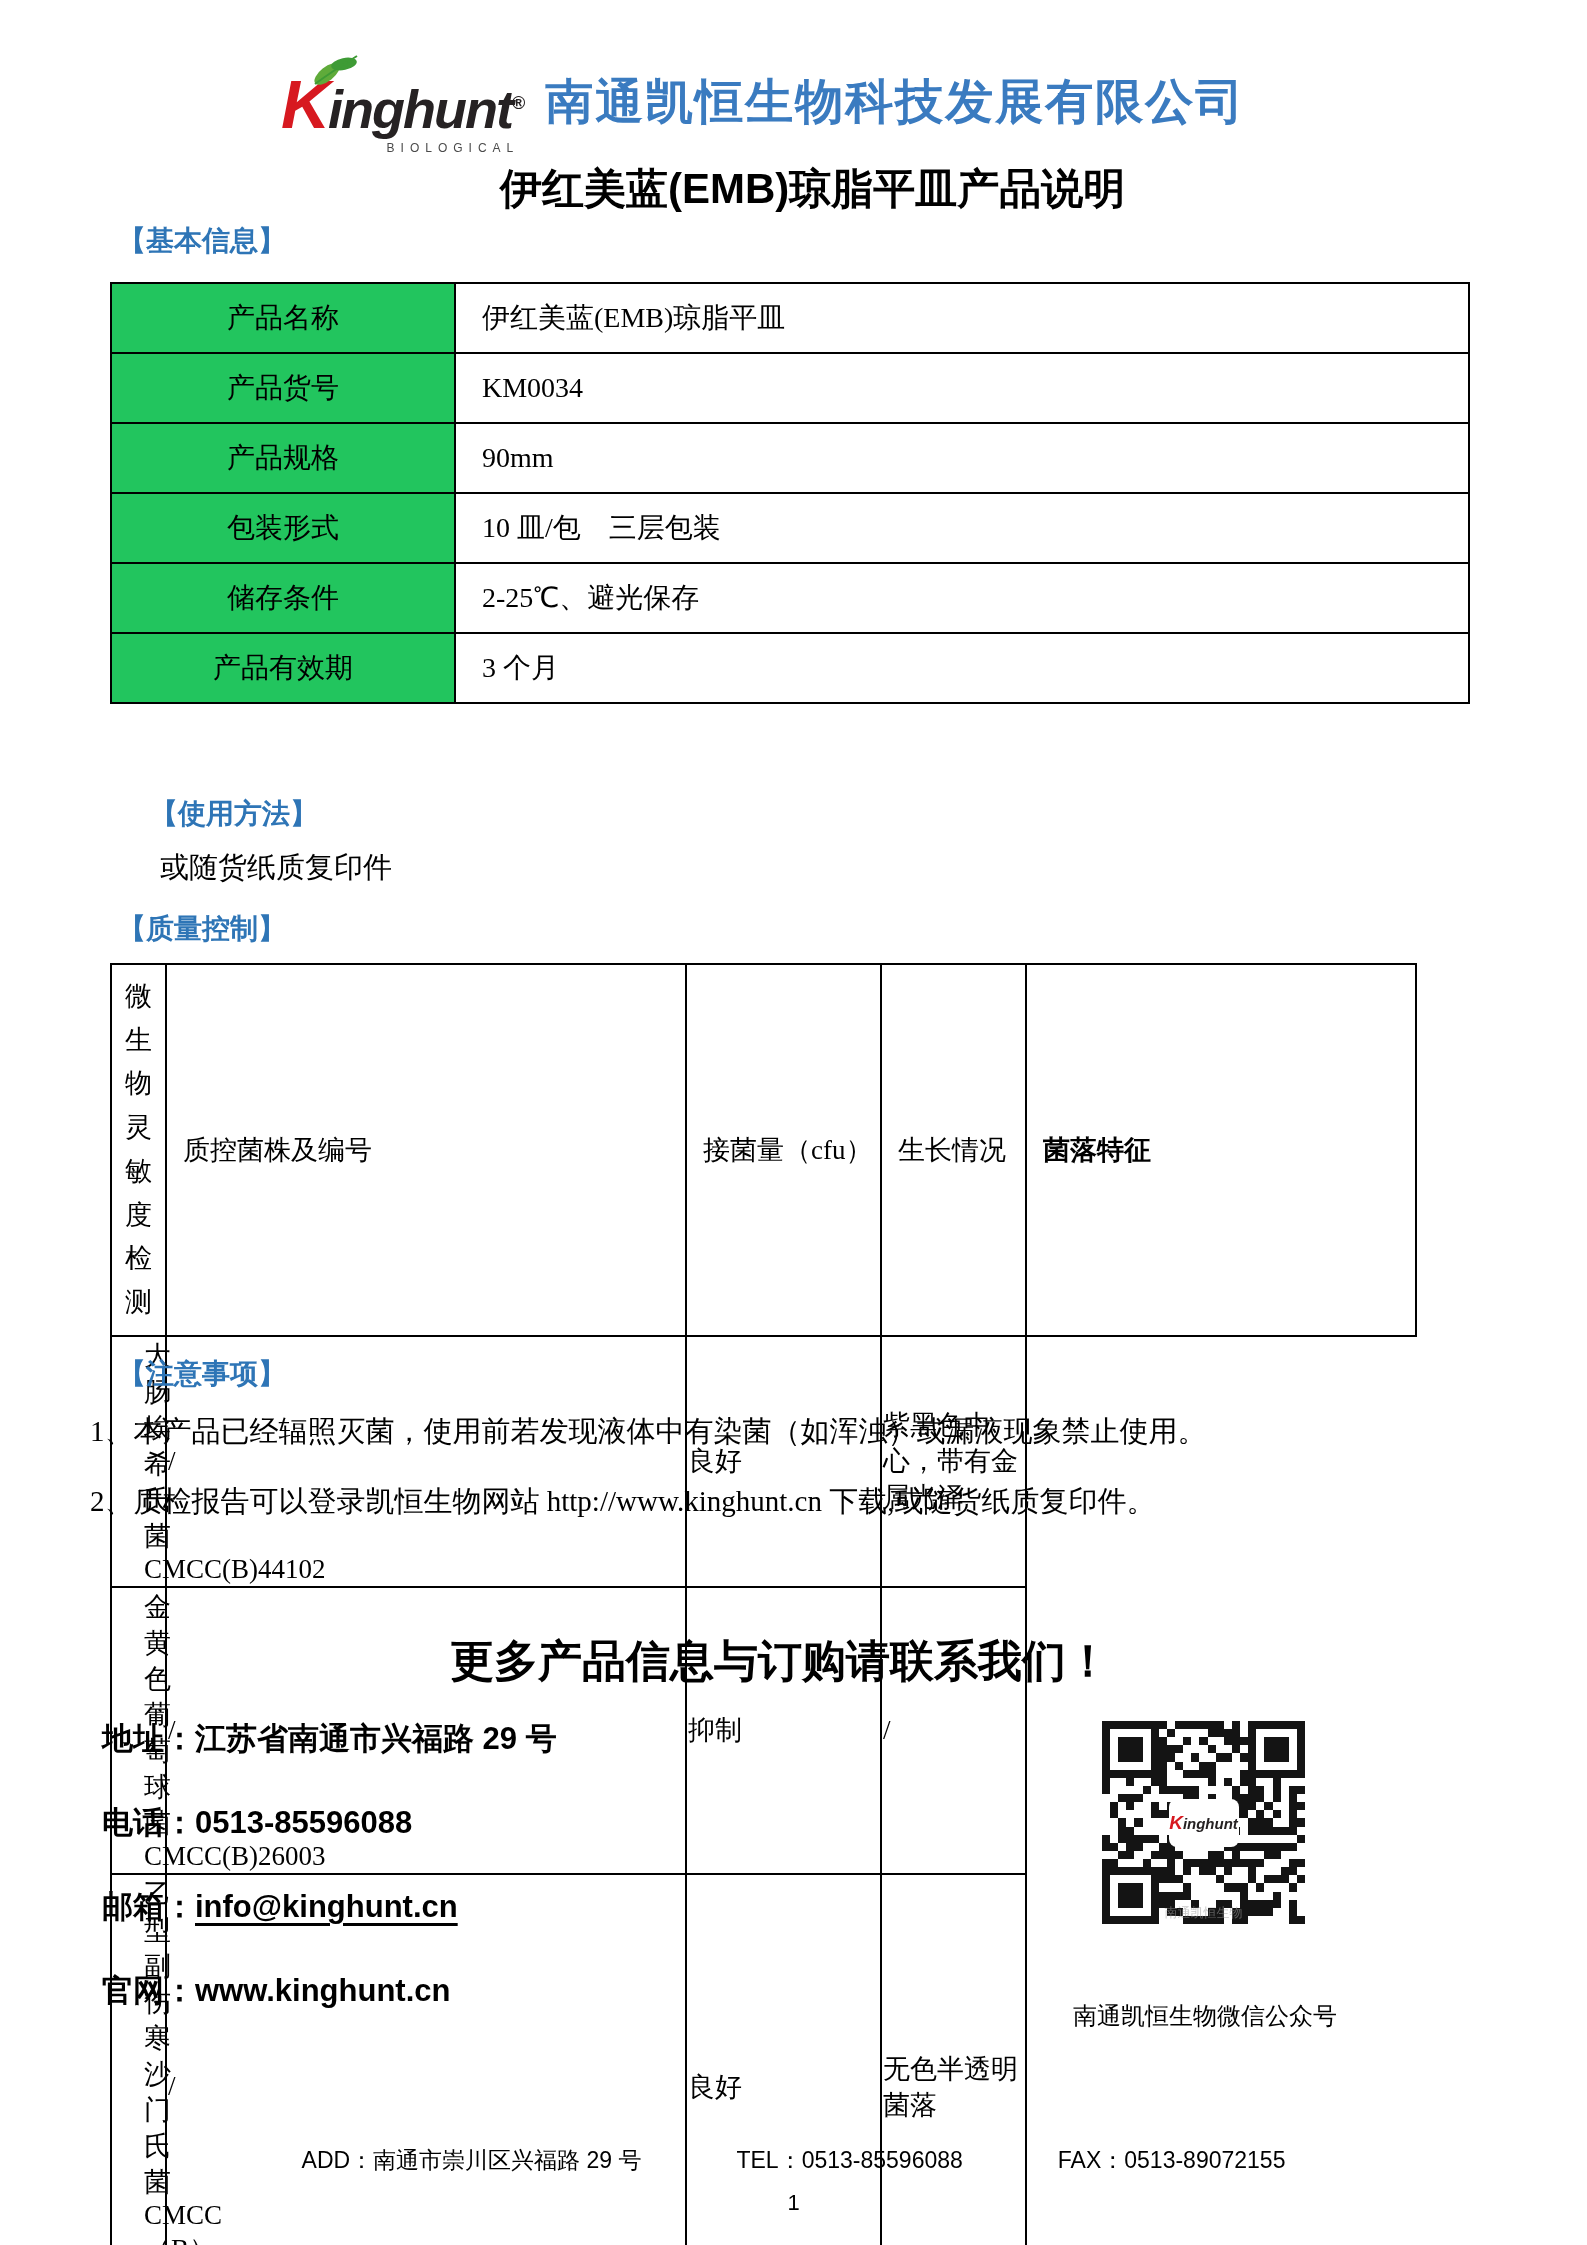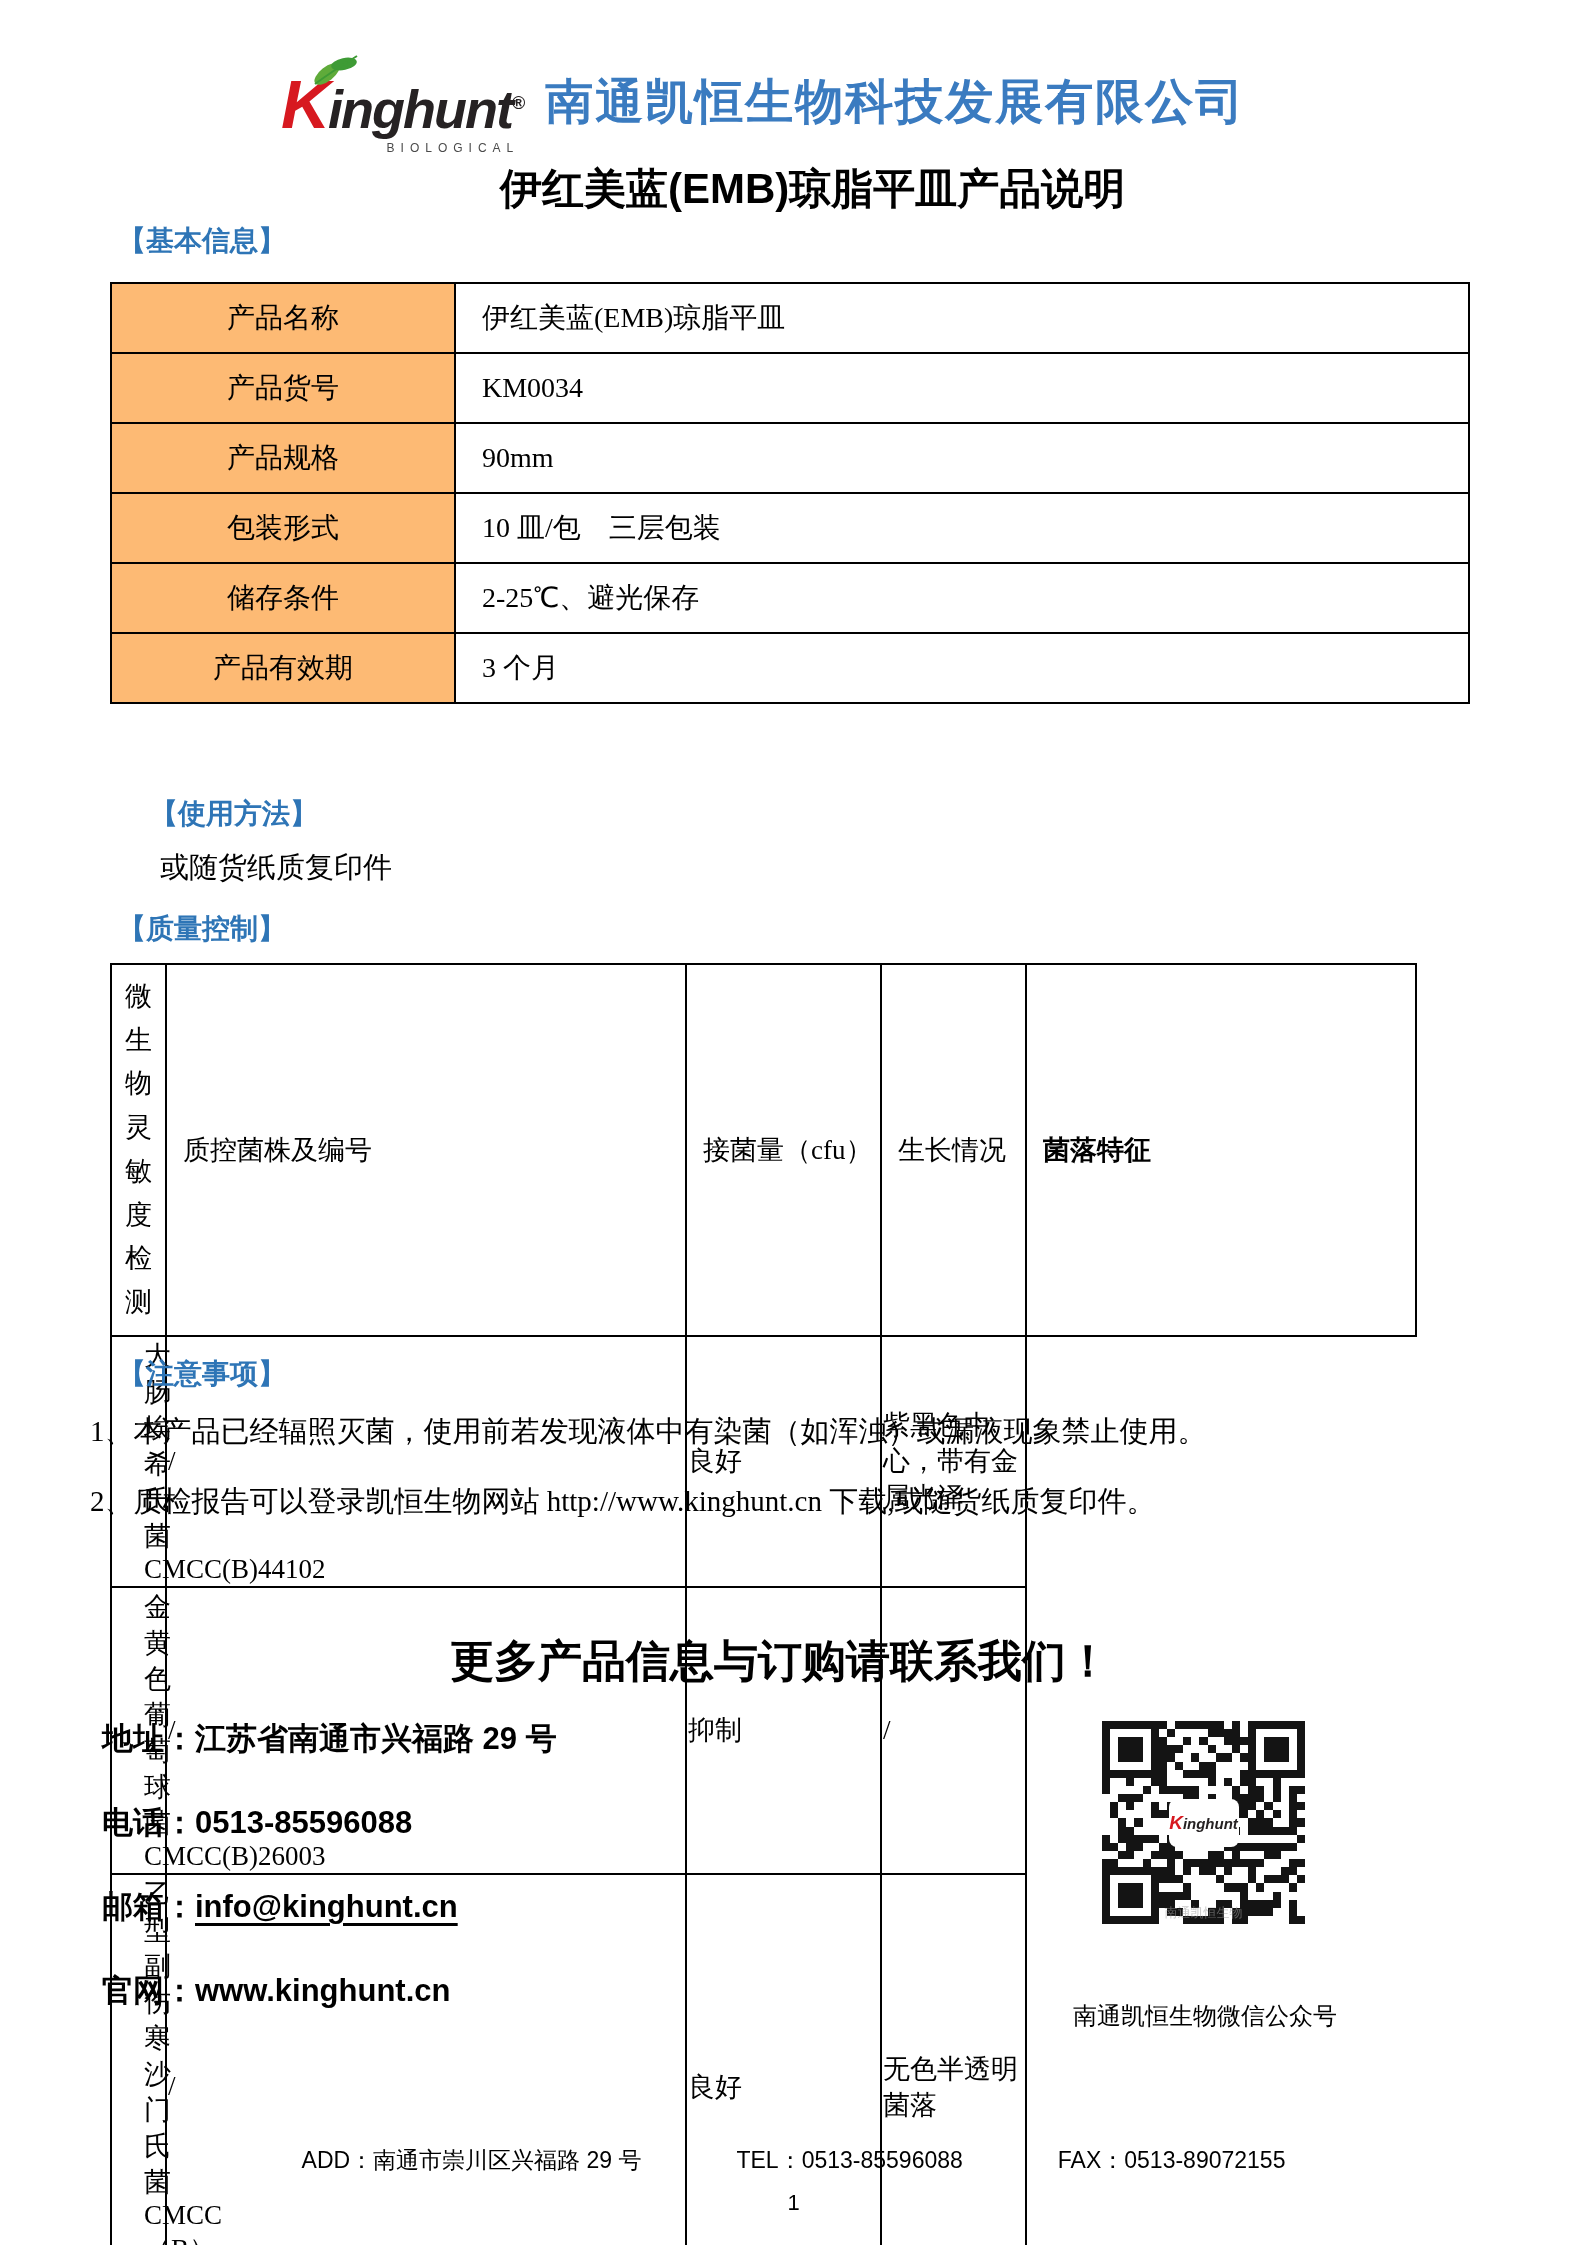--- a/index.html
+++ b/index.html
@@ -17,21 +17,21 @@
   .company{font-family:"Liberation Sans",sans-serif;font-weight:bold;font-size:48px;color:#3A7BC0;letter-spacing:2px;line-height:1.15;padding-top:12px;white-space:nowrap;}
 
   .doc-title{position:absolute;top:161px;left:500px;font-family:"Liberation Sans",sans-serif;font-weight:bold;font-size:42px;white-space:nowrap;text-align:center;}
 
   .sec-heading{position:absolute;left:118px;color:#2E75B6;font-family:"Liberation Sans",sans-serif;font-weight:bold;font-size:28px;white-space:nowrap;}
 
   
   table{border-collapse:collapse;}
   .basic-table{position:absolute;top:282px;left:110px;width:1360px;table-layout:fixed;}
   .basic-table th,.basic-table td{border:2px solid #000;height:66px;font-size:28px;font-weight:normal;}
-  .basic-table th{background:#fdba74;width:340px;text-align:center;}
+  .basic-table th{background:#22c55e;width:340px;text-align:center;}
   .basic-table td{padding-left:26px;text-align:left;font-family:"Liberation Serif",serif;}
 
   .usage-text{position:absolute;top:848px;left:160px;font-size:29px;}
 
   
   .qc-table{position:absolute;top:963px;left:110px;width:1305px;table-layout:fixed;}
   .qc-table th,.qc-table td{border:2px solid #000;font-size:27px;text-align:left;font-weight:normal;}
   .qc-table .col-side{width:55px;}
   .qc-table .col-strain{width:520px;}
   .qc-table .col-cfu{width:195px;}

